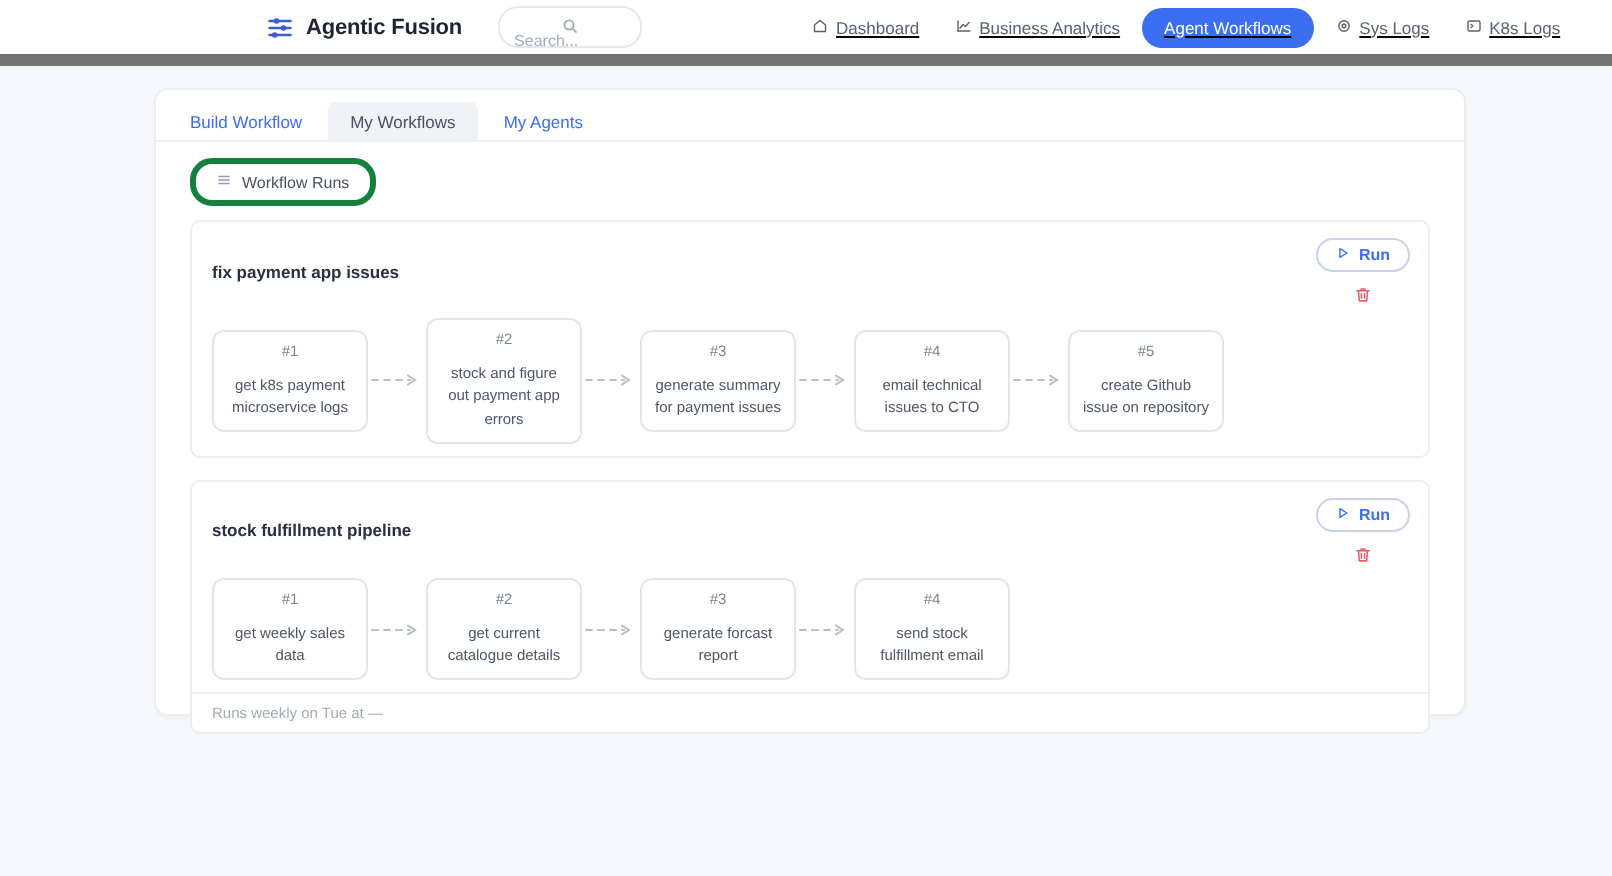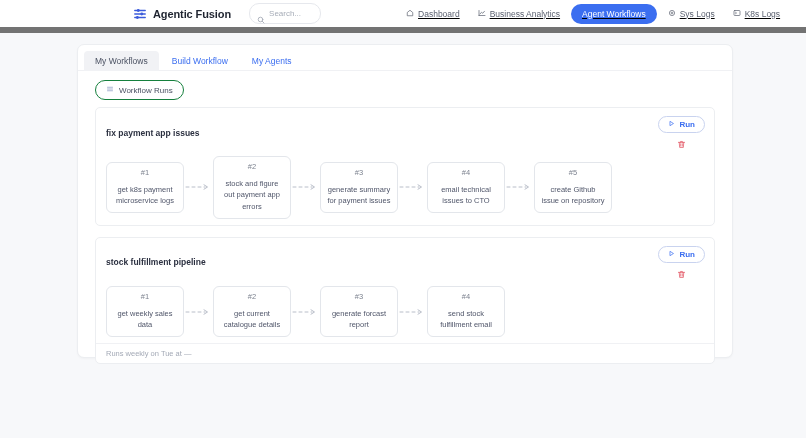--- a/index.html
+++ b/index.html
@@ -41,20 +41,21 @@
     margin-left: 18px;
     width: 72px;
     height: 21px;
     background: #ffffff;
     border: 1px solid #e6e8ed;
     border-radius: 10px;
     display: flex;
     align-items: center;
     padding: 0 7px;
     gap: 4px;
+    flex-direction: column;
   }
   .search-icon { width: 8px; height: 8px; color: #a7adb8; flex: none; }
   .search-input {
     border: none;
     outline: none;
     font-family: "Liberation Sans", sans-serif;
     font-size: 8px;
     color: #6b7280;
     background: transparent;
     width: 100%;
@@ -117,21 +118,21 @@
   .tab.active {
     background: #f1f2f5;
     color: #4a5162;
   }
 
   .toolbar { padding: 8px 0 0 17px; }
   .chip {
     display: inline-flex;
     align-items: center;
     gap: 5px;
-    border: 1px solid #15803d;
+    border: 3px solid #15803d;
     border-radius: 11px;
     background: #ffffff;
     padding: 4px 10px;
     font-size: 8px;
     color: #4a5162;
   }
   .chip svg { width: 8px; height: 8px; color: #8e9cc4; flex: none; }
 
   
   .cards { padding: 7px 17px 16px 17px; }
@@ -294,25 +295,25 @@
       </span>
       <span>K8s Logs</span>
     </div>
 
   </div>
 </div>
 
 <div class="panel">
 
   <div class="tabs">
+    <div class="tab">
+      <span>Build Workflow</span>
+    </div>
     <div class="tab active">
       <span>My Workflows</span>
-    </div>
-    <div class="tab">
-      <span>Build Workflow</span>
     </div>
     <div class="tab">
       <span>My Agents</span>
     </div>
   </div>
 
   <div class="toolbar">
     <div class="chip">
       <span>
         <svg viewBox="0 0 16 16" fill="none" stroke="currentColor" stroke-width="1.5" stroke-linecap="round">

